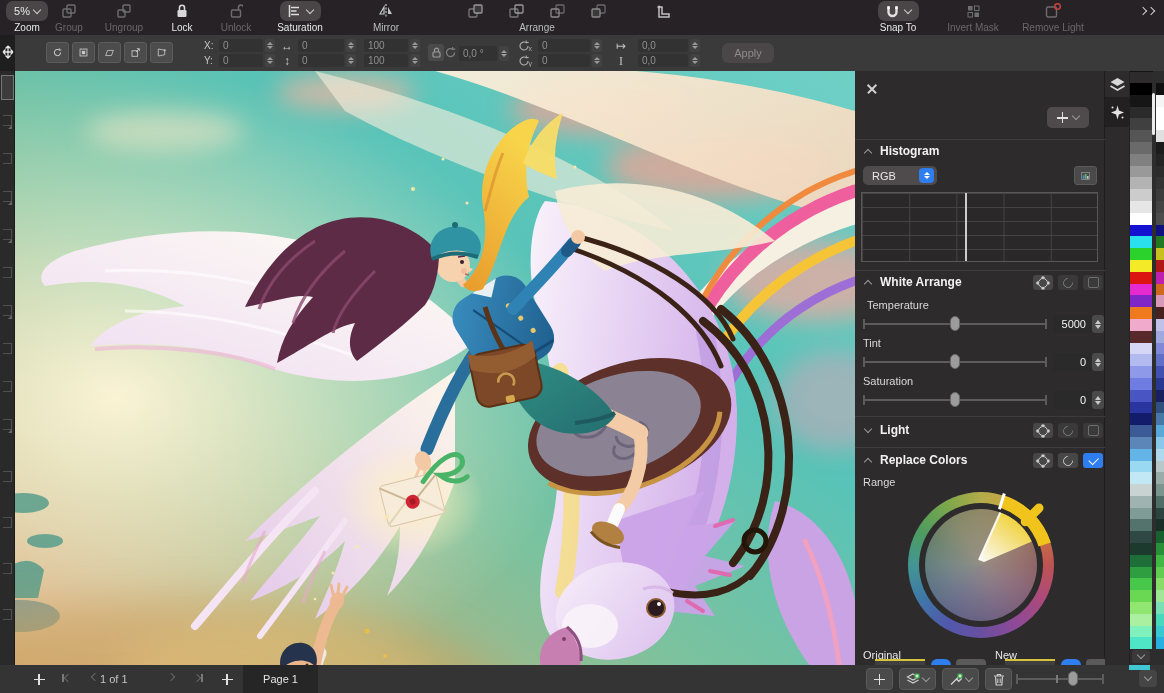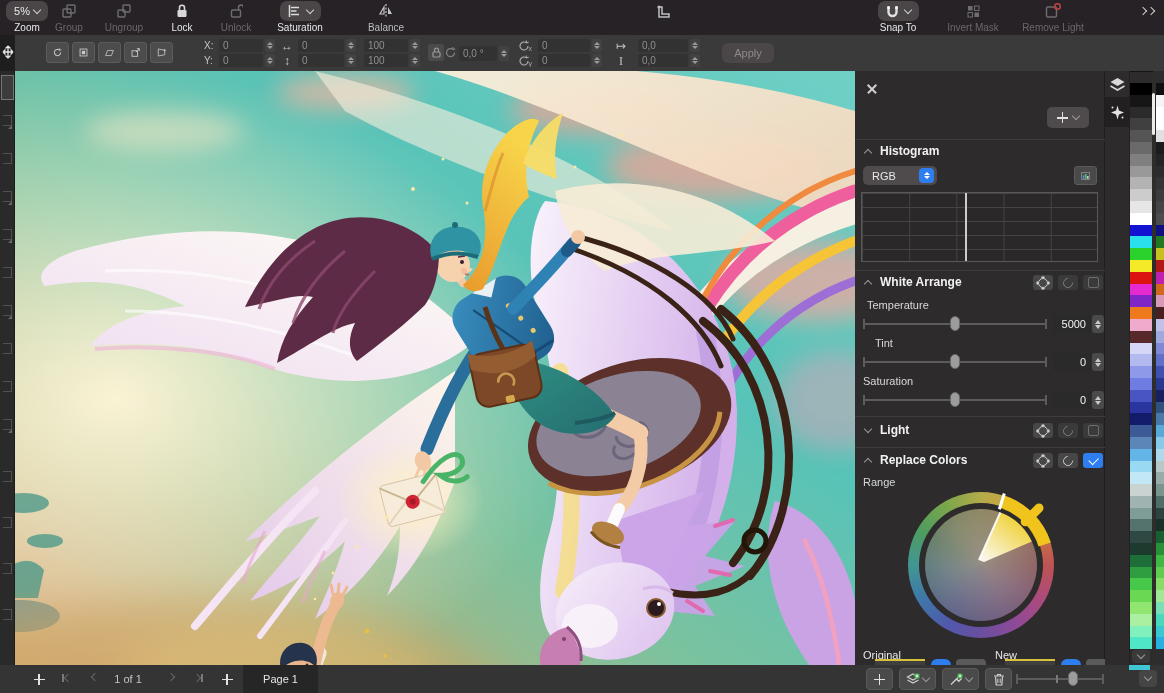--- a/index.html
+++ b/index.html
@@ -119,21 +119,21 @@
   .sliver .swatch{flex:1;width:100%;}
   .scrollthumb{position:absolute;left:1152px;top:22px;width:3px;height:42px;background:#ececec;border-radius:2px;}
 
   
   .bbar{position:absolute;left:0;top:665px;width:1164px;height:28px;background:#343434;}
   .bbtn{position:absolute;border:none;background:transparent;padding:0;display:flex;align-items:center;justify-content:center;}
   .navglyph{display:flex;align-items:center;gap:1px;opacity:.5;}
   .navbar{width:2px;height:8px;background:#bdbdbd;}
   .ptab{position:absolute;left:243px;top:0;width:75px;height:28px;background:#262626;color:#e6e6e6;font-size:11px;
         display:flex;align-items:center;justify-content:center;}
-  .pgind{position:absolute;left:100px;top:8px;width:56px;text-align:center;font-size:11px;color:#c4c4c4;}
+  .pgind{position:absolute;left:100px;top:8px;width:56px;text-align:left;font-size:11px;color:#c4c4c4;}
   .rbtn{position:absolute;top:3px;height:22px;background:#4a4a4a;border:1px solid #5a5a5a;border-radius:4px;box-sizing:border-box;
         display:flex;align-items:center;justify-content:center;gap:3px;padding:0 4px;}
 </style>
 </head>
 <body>
 
 <div class="app">
 
   <div class="tb1">
     <div class="t1" style="left:0;width:54px">
@@ -193,21 +193,42 @@
       <div class="lbl bright">Saturation</div>
     </div>
     <div class="t1" style="left:348px;width:76px">
       <div class="ir">
           <svg width="16" height="16" viewBox="0 0 16 16">
             <path d="M8,1 V15" stroke="#c6c6c6" stroke-width="1.2" stroke-dasharray="2 1.5"></path>
             <path d="M6,4 L2,11 H6 Z" fill="none" stroke="#c6c6c6" stroke-width="1.2"></path>
             <path d="M10,4 L14,11 H10 Z" fill="#c6c6c6"></path>
           </svg>
         </div>
-      <div class="lbl mid">Balance</div>
+      <div class="lbl mid">Mirror</div>
+    </div>
+    <div class="t1" style="left:438px;width:198px">
+      <div class="ir" style="gap:26px">
+        <svg width="15" height="15" viewBox="0 0 15 15">
+            <rect x="1" y="5" width="8" height="8" rx="1" fill="none" stroke="#787878" stroke-width="1.3"></rect>
+            <rect x="6" y="1" width="8" height="8" rx="1" fill="#3a3a3a" stroke="#9a9a9a" stroke-width="1.3"></rect>
+          </svg>
+        <svg width="15" height="15" viewBox="0 0 15 15">
+            <rect x="1" y="5" width="8" height="8" rx="1" fill="none" stroke="#787878" stroke-width="1.3"></rect>
+            <rect x="6" y="1" width="8" height="8" rx="1" fill="none" stroke="#9a9a9a" stroke-width="1.3"></rect>
+          </svg>
+        <svg width="15" height="15" viewBox="0 0 15 15">
+            <rect x="6" y="1" width="8" height="8" rx="1" fill="none" stroke="#6a6a6a" stroke-width="1.3"></rect>
+            <rect x="1" y="5" width="8" height="8" rx="1" fill="none" stroke="#8a8a8a" stroke-width="1.3"></rect>
+          </svg>
+        <svg width="15" height="15" viewBox="0 0 15 15">
+            <rect x="6" y="1" width="8" height="8" rx="1" fill="none" stroke="#6a6a6a" stroke-width="1.3"></rect>
+            <rect x="1" y="5" width="8" height="8" rx="1" fill="#3a3a3a" stroke="#8a8a8a" stroke-width="1.3"></rect>
+          </svg>
+      </div>
+      <div class="lbl mid">Arrange</div>
     </div>
     <div class="t1" style="left:646px;width:34px">
       <div class="ir">
           <svg width="15" height="15" viewBox="0 0 15 15">
             <path d="M3,13 V3 H6 V10 H13 V13 Z" fill="none" stroke="#c0c0c0" stroke-width="1.5"></path>
             <circle cx="3" cy="3" r="1.6" fill="#c0c0c0"></circle>
           </svg>
         </div>
     </div>
     <div class="t1" style="left:860px;width:76px">
@@ -738,21 +759,21 @@
           <div class="cap" style="left:0"></div>
           <div class="cap" style="right:0"></div>
         <div class="th" style="left:calc(50% - 5px)"></div>
       </div>
       <div class="vbox" style="left:198px;top:244px">5000</div>
       <div class="vstp" style="left:237px;top:244px">
           <i class="u"></i>
           <i class="d"></i>
         </div>
 
-      <div class="plabel" style="left:20px;top:266px">Tint</div>
+      <div class="plabel" style="left:8px;top:266px">Tint</div>
       <div class="sl" style="left:8px;top:282px;width:184px">
         <div class="tr"></div>
           <div class="cap" style="left:0"></div>
           <div class="cap" style="right:0"></div>
         <div class="th" style="left:calc(50% - 5px)"></div>
       </div>
       <div class="vbox" style="left:198px;top:282px">0</div>
       <div class="vstp" style="left:237px;top:282px">
           <i class="u"></i>
           <i class="d"></i>

